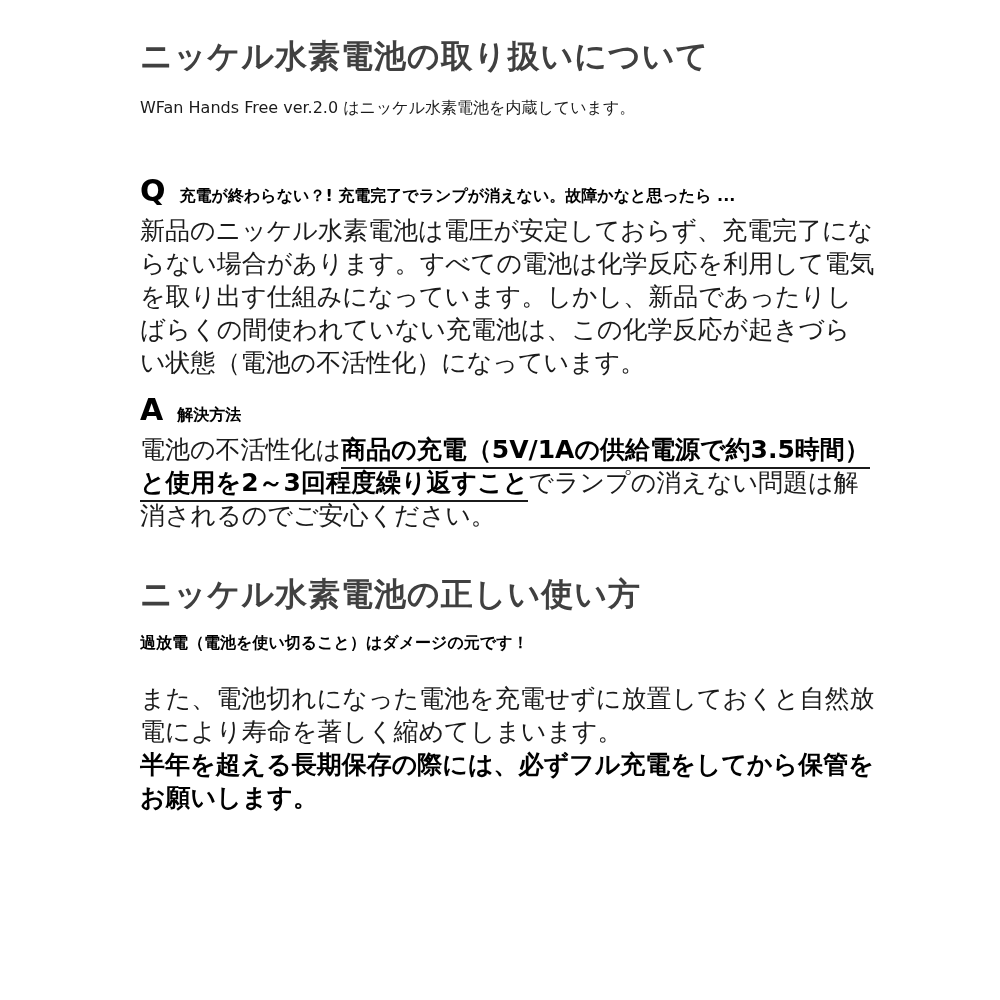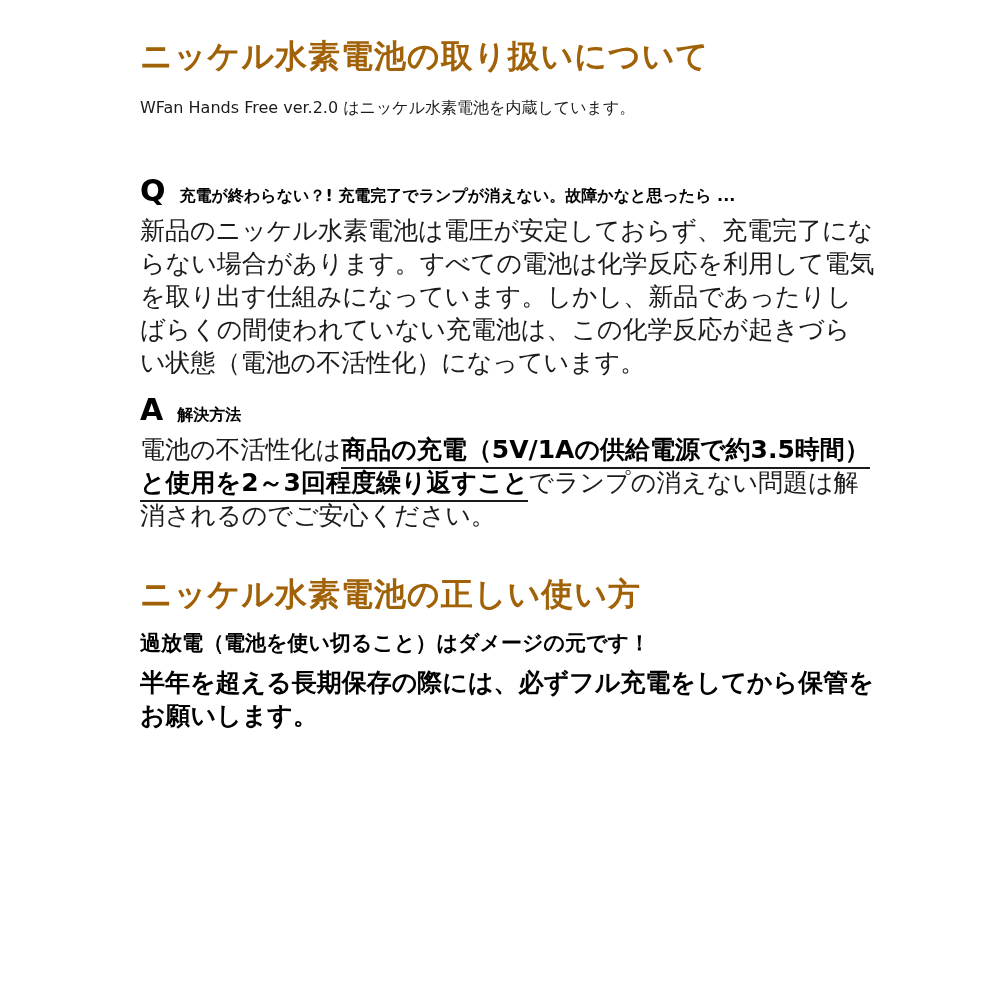--- a/index.html
+++ b/index.html
@@ -18,21 +18,21 @@
   }
   .content {
     width: 735px;
     margin-left: 140px;
     padding-top: 34px;
   }
   .doc-title {
     font-size: 32px;
     line-height: 44px;
     font-weight: bold;
-    color: #a16207;
+    color: #404040;
     margin: 0 0 12px 0;
     letter-spacing: 1px;
   }
   .intro {
     font-size: 16px;
     line-height: 28px;
     margin: 16px 0 52px 0;
   }
   .qa-heading {
     display: flex;
@@ -53,21 +53,21 @@
   .body {
     font-size: 25px;
     line-height: 33px;
     margin: 0;
     overflow-wrap: anywhere;
   }
   .mt-q-body   { margin-bottom: 14px; }
   .mt-a-head   { margin-top: 14px; }
   .title2      { margin-top: 40px; margin-bottom: 12px; }
   .subhead {
-    font-size: 21px;
+    font-size: 16px;
     line-height: 30px;
     font-weight: bold;
     color: #000000;
     margin: 0 0 8px 0;
   }
   .b { font-weight: bold; color: #000000; }
   .u { border-bottom: 2px solid #1b1b1b; padding-bottom: 3px; }
   .spaced { margin-top: 24px; }
 </style>
 </head>
@@ -93,17 +93,18 @@
     </div>
 
     <p class="body"><span>電池の不活性化は</span><span class="b u">商品の充電（5V/1Aの供給電源で約3.5時間）と使用を2～3回程度繰り返すこと</span><span>でランプの消えない問題は解消されるのでご安心ください。</span></p>
 
     <h1 class="doc-title title2">ニッケル水素電池の正しい使い方</h1>
 
     <p class="subhead">過放電（電池を使い切ること）はダメージの元です！</p>
 
 
 
+    <p class="body spaced">また、電池切れになった電池を充電せずに放置しておくと自然放電により寿命を著しく縮めてしまいます。</p>
 
     <p class="body b">半年を超える長期保存の際には、必ずフル充電をしてから保管をお願いします。</p>
 
   </div>
 </div>
 
 </body></html>

